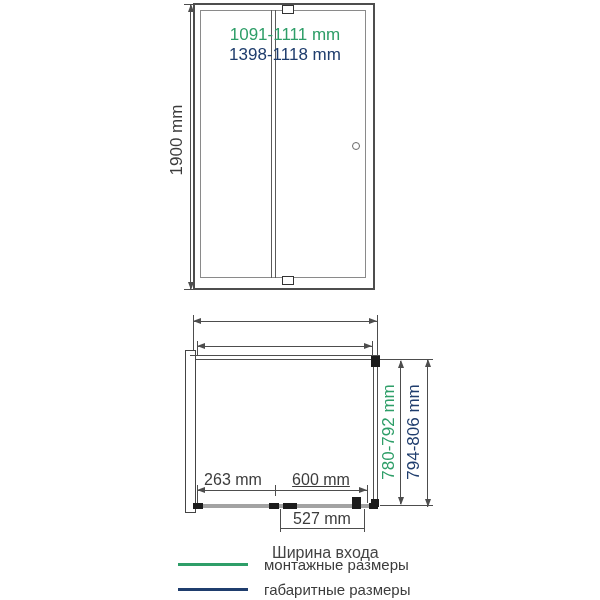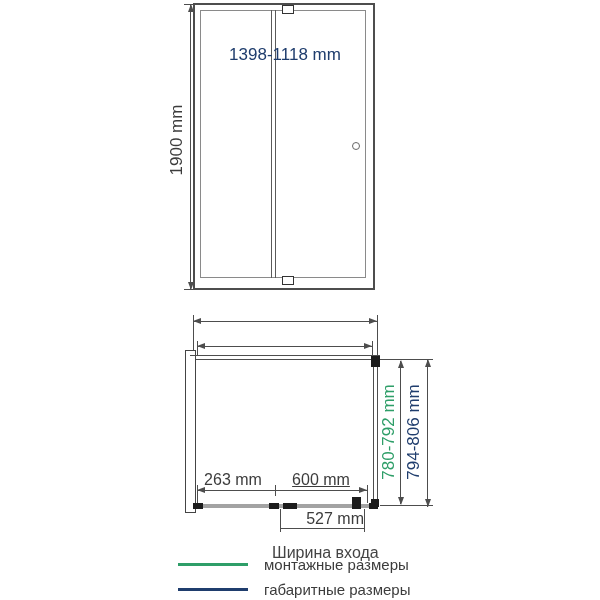--- a/index.html
+++ b/index.html
@@ -62,20 +62,21 @@
 
   <div class="abs" style="left:0;top:300px;width:600px;height:260px;">
 
     <div class="lbl dim navy" style="left:195px;top:-255px;width:180px;">1398-1118 mm</div>
     <div class="line" style="left:193px;top:21px;width:184px;height:1px;"></div>
     <div class="arr left" style="left:193px;top:18px;"></div>
     <div class="arr right" style="left:369px;top:18px;"></div>
     <div class="line" style="left:193px;top:15px;width:1px;height:35px;"></div>
     <div class="line" style="left:377px;top:15px;width:1px;height:41px;"></div>
 
+    <div class="lbl dim grn" style="left:195px;top:-275px;width:180px;">1091-1111 mm</div>
     <div class="line" style="left:197px;top:46px;width:175px;height:1px;"></div>
     <div class="arr left" style="left:197px;top:43px;"></div>
     <div class="arr right" style="left:364px;top:43px;"></div>
     <div class="line" style="left:197px;top:41px;width:1px;height:14px;"></div>
     <div class="line" style="left:372px;top:41px;width:1px;height:14px;"></div>
 
     <div class="abs" style="left:185px;top:50px;width:11px;height:163px;border:1.5px solid #444;box-sizing:border-box;background:#fff;"></div>
 
     <div class="line" style="left:190px;top:55px;width:190px;height:1px;"></div>
     <div class="line" style="left:196px;top:59px;width:178px;height:1px;"></div>
@@ -94,21 +95,21 @@
     <div class="line" style="left:197px;top:185px;width:1px;height:18px;"></div>
     <div class="line" style="left:367px;top:185px;width:1px;height:18px;"></div>
 
     <div class="abs" style="left:196px;top:204px;width:181px;height:4px;background:var(--bar);"></div>
     <div class="blkbox" style="left:193px;top:203px;width:10px;height:6px;"></div>
     <div class="blkbox" style="left:269px;top:203px;width:10px;height:6px;"></div>
     <div class="blkbox" style="left:283px;top:203px;width:14px;height:6px;"></div>
     <div class="blkbox" style="left:352px;top:197px;width:9px;height:12px;"></div>
     <div class="blkbox" style="left:369px;top:203px;width:9px;height:6px;"></div>
 
-    <div class="lbl dim-sm" style="left:280px;top:210px;width:84px;text-align:right;">527 mm</div>
+    <div class="lbl dim-sm" style="left:280px;top:210px;width:84px;">527 mm</div>
     <div class="line" style="left:280px;top:228px;width:85px;height:1px;"></div>
     <div class="line" style="left:280px;top:209px;width:1px;height:23px;"></div>
     <div class="line" style="left:364px;top:209px;width:1px;height:23px;"></div>
     <div class="lbl" style="left:272px;top:244px;width:100px;font-size:16px;color:#444;">Ширина входа</div>
 
     <div class="line" style="left:380px;top:59px;width:53px;height:1px;"></div>
     <div class="line" style="left:380px;top:205px;width:53px;height:1px;"></div>
 
     <div class="line" style="left:400px;top:61px;width:1px;height:143px;"></div>
     <div class="arr up" style="left:398px;top:60px;"></div>

